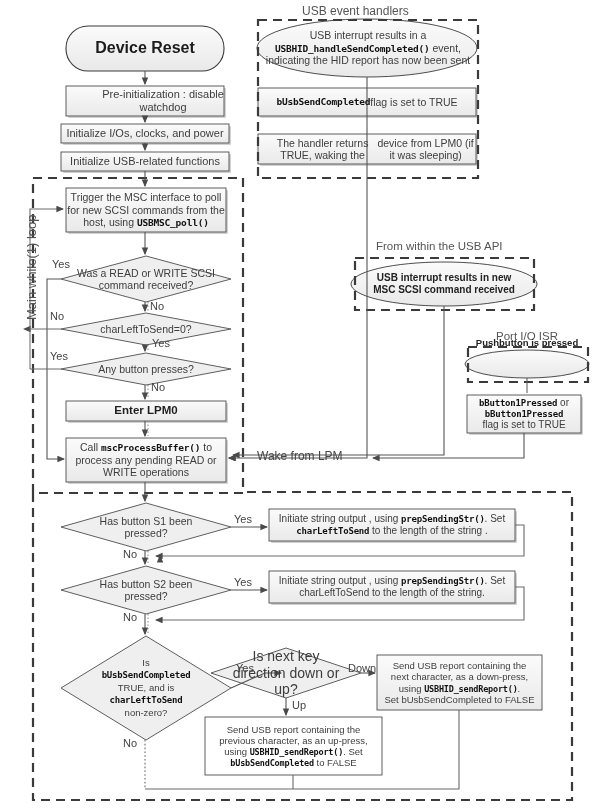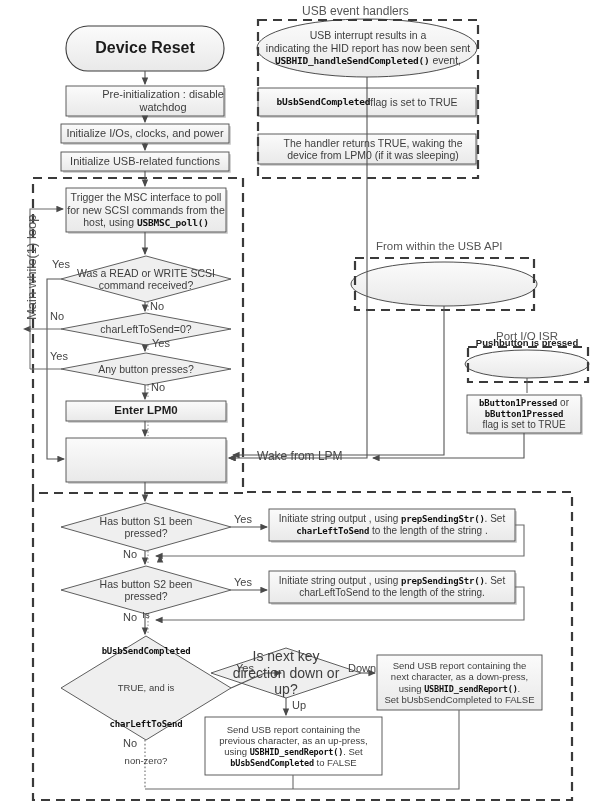--- a/index.html
+++ b/index.html
@@ -188,37 +188,46 @@
     <span>Was a READ or WRITE SCSI</span>
     <span>command received?</span>
   </div>
 
   <div class="node-label" style="left:61px;top:313px;width:170px;height:32px;font-size:10.5px;">charLeftToSend=0?</div>
 
   <div class="node-label" style="left:61px;top:353px;width:170px;height:32px;font-size:10.5px;">Any button presses?</div>
 
   <div class="node-label" style="left:66px;top:401px;width:160px;height:20px;font-size:11.5px;font-weight:bold;color:#1f1f1f;">Enter LPM0</div>
 
+  <div class="node-label" style="left:66px;top:438px;width:160px;height:44px;font-size:10.5px;flex-direction:column;">
+    <span><span>Call </span><span class="mono" style="font-size:9.5px">mscProcessBuffer()</span><span> to</span></span>
+    <span>process any pending READ or</span>
+    <span>WRITE operations</span>
+  </div>
 
   <div class="node-label" style="left:262px;top:24px;width:212px;height:48px;font-size:10.5px;flex-direction:column;">
     <span>USB interrupt results in a</span>
+    <span><span class="mono" style="font-size:9.5px">USBHID_handleSendCompleted()</span><span> event,</span></span>
     <span>indicating the HID report has now been sent</span>
-    <span><span class="mono" style="font-size:9.5px">USBHID_handleSendCompleted()</span><span> event,</span></span>
   </div>
 
   <div class="node-label" style="left:258px;top:88px;width:218px;height:28px;font-size:10.5px;">
     <span class="mono" style="font-size:9.5px">bUsbSendCompleted</span>
       <span>  flag is set to TRUE</span>
   </div>
 
-  <div class="node-label" style="left:258px;top:134px;width:218px;height:30px;font-size:10.5px;flex-direction:column;padding-left:12px;">
+  <div class="node-label" style="left:258px;top:134px;width:218px;height:30px;font-size:10.5px;flex-direction:row;padding-left:12px;">
     <span>The handler returns TRUE, waking the</span>
     <span>device from LPM0 (if it was sleeping)</span>
   </div>
 
+  <div class="node-label" style="left:356px;top:266px;width:176px;height:36px;font-size:10px;flex-direction:column;font-weight:bold;color:#222;">
+    <span>USB interrupt results in new</span>
+    <span>MSC SCSI command received</span>
+  </div>
 
   <div class="node-label" style="left:466px;top:332px;width:122px;height:22px;font-size:9.5px;font-weight:bold;color:#222;">Pushbutton is pressed</div>
 
   <div class="node-label" style="left:467px;top:395px;width:114px;height:38px;font-size:10px;flex-direction:column;">
     <span><span class="mono" style="font-size:9px">bButton1Pressed</span><span> or</span></span>
     <span class="mono" style="font-size:9px">bButton1Pressed</span>
     <span>flag is set to TRUE</span>
   </div>
 
   <div class="node-label" style="left:61px;top:504px;width:170px;height:46px;font-size:10.5px;flex-direction:column;">
@@ -234,21 +243,21 @@
   <div class="node-label" style="left:61px;top:567px;width:170px;height:46px;font-size:10.5px;flex-direction:column;">
     <span>Has button S2 been</span>
     <span>pressed?</span>
   </div>
 
   <div class="node-label" style="left:271px;top:571px;width:242px;height:32px;font-size:10px;flex-direction:column;">
     <span><span>Initiate string output , using </span><span class="mono" style="font-size:9px">prepSendingStr()</span><span>. Set</span></span>
     <span>charLeftToSend to the length of the string.</span>
   </div>
 
-  <div class="node-label" style="left:66px;top:650px;width:160px;height:76px;font-size:9.5px;flex-direction:column;line-height:1.35;gap:24px;">
+  <div class="node-label" style="left:66px;top:650px;width:160px;height:76px;font-size:9.5px;flex-direction:column;line-height:1.35;">
     <span>Is</span>
     <span class="mono" style="font-size:9px">bUsbSendCompleted</span>
     <span>TRUE, and is</span>
     <span class="mono" style="font-size:9px">charLeftToSend</span>
     <span>non-zero?</span>
   </div>
 
   <div class="node-label" style="left:216px;top:650px;width:140px;height:46px;font-size:14px;flex-direction:column;">
     <span>Is next key</span>
     <span>direction down or</span>

